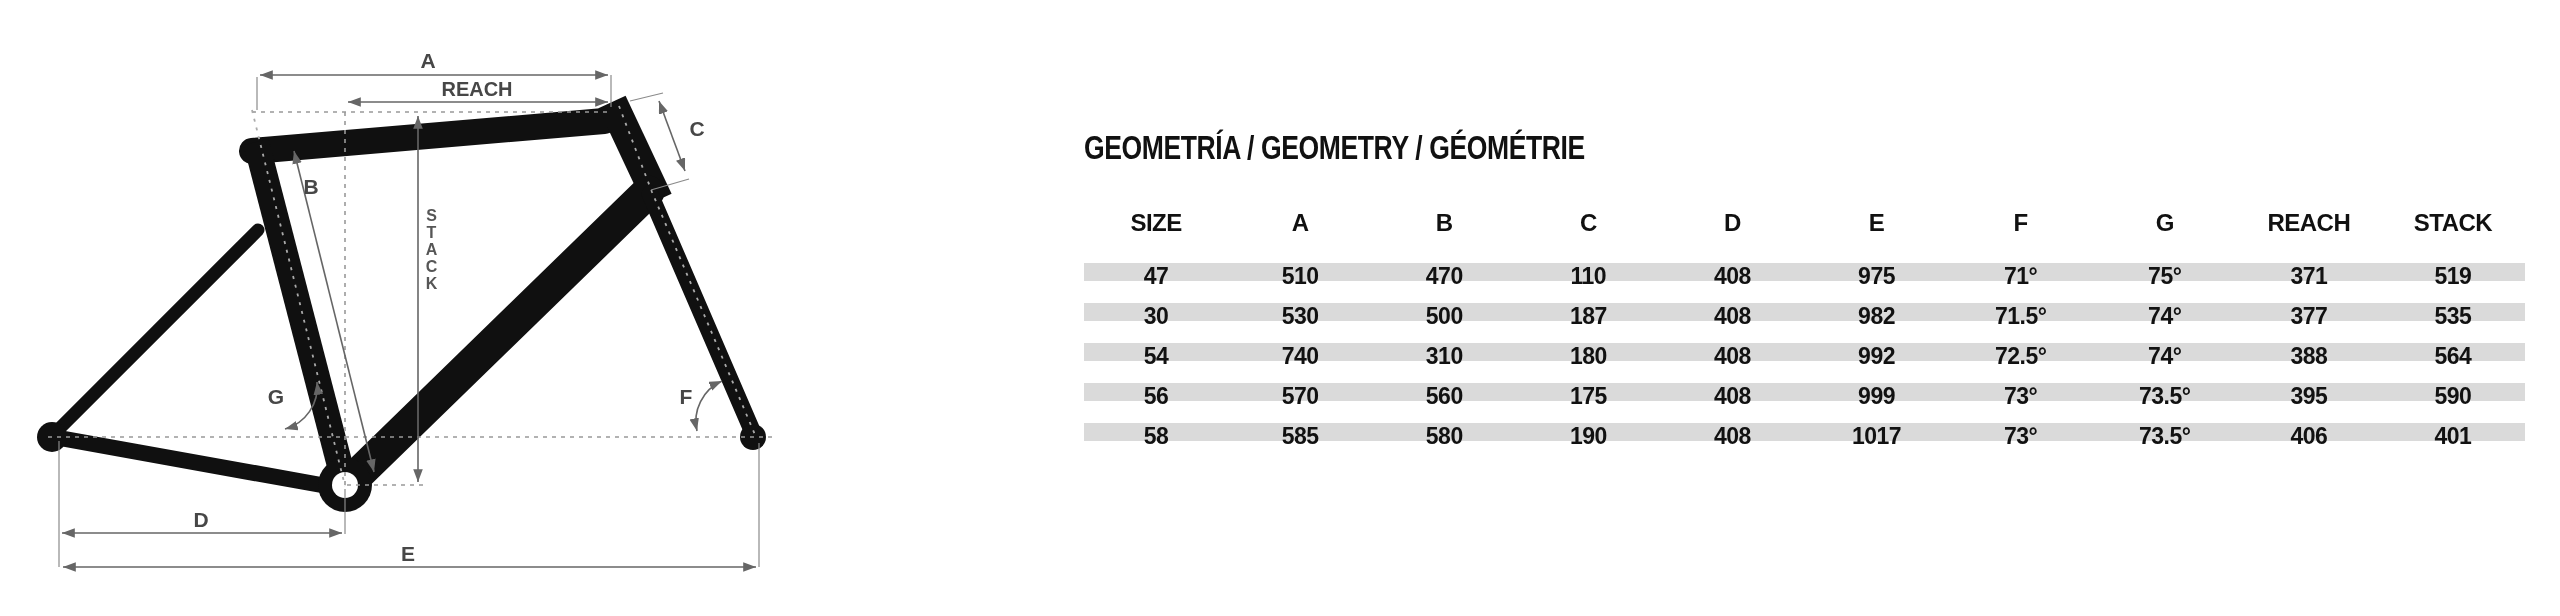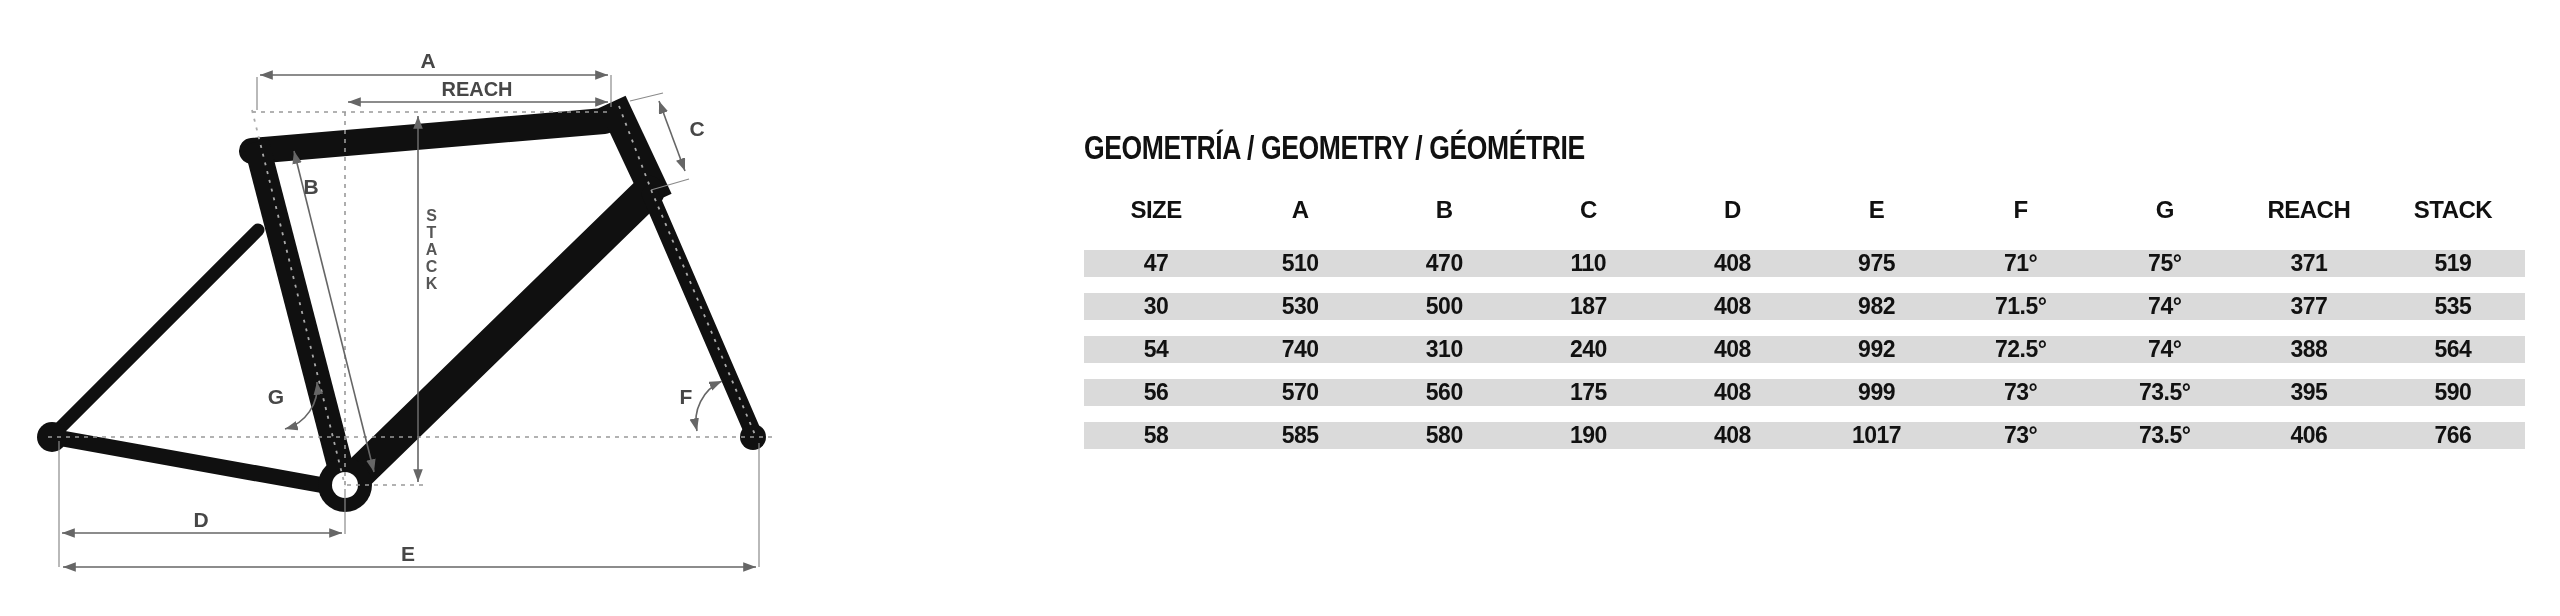--- a/index.html
+++ b/index.html
@@ -47,33 +47,33 @@
     white-space:nowrap;
   }
   
   .panel{position:absolute;left:1084px;top:128px;width:1442px;height:420px;}
   .title{
     position:absolute;left:0;top:0;
     font-size:34px;font-weight:bold;color:var(--text);
     letter-spacing:-0.5px;white-space:nowrap;
     transform:scaleX(0.78);transform-origin:left center;
   }
-  .geo-table{position:absolute;left:0;top:67px;width:1441px;}
+  .geo-table{position:absolute;left:0;top:80px;width:1441px;}
   .thead{
     display:grid;grid-template-columns:repeat(10,1fr);
     height:30px;align-items:center;
   }
   .th{
     text-align:center;font-weight:bold;font-size:24px;color:var(--text);
     letter-spacing:-0.5px;
   }
   .tbody{margin-top:25px;}
   .tr{
     display:grid;grid-template-columns:repeat(10,1fr);
-    height:27px;margin-bottom:16px;
+    height:18px;margin-bottom:22px;
     background:var(--rowbg);
     align-items:center;
   }
   .td{
     text-align:center;font-weight:bold;font-size:23px;color:var(--text);
     letter-spacing:-0.5px;line-height:27px;
   }
 </style>
 </head>
 <body>
@@ -184,21 +184,21 @@
             <div class="td">982</div>
             <div class="td">71.5°</div>
             <div class="td">74°</div>
             <div class="td">377</div>
             <div class="td">535</div>
           </div>
           <div class="tr">
             <div class="td">54</div>
             <div class="td">740</div>
             <div class="td">310</div>
-            <div class="td">240</div>
+            <div class="td">180</div>
             <div class="td">408</div>
             <div class="td">992</div>
             <div class="td">72.5°</div>
             <div class="td">74°</div>
             <div class="td">388</div>
             <div class="td">564</div>
           </div>
           <div class="tr">
             <div class="td">56</div>
             <div class="td">570</div>
@@ -214,19 +214,19 @@
           <div class="tr">
             <div class="td">58</div>
             <div class="td">585</div>
             <div class="td">580</div>
             <div class="td">190</div>
             <div class="td">408</div>
             <div class="td">1017</div>
             <div class="td">73°</div>
             <div class="td">73.5°</div>
             <div class="td">406</div>
-            <div class="td">766</div>
+            <div class="td">401</div>
           </div>
         </div>
     </div>
   </div>
 
 </div>
 
 </body></html>

